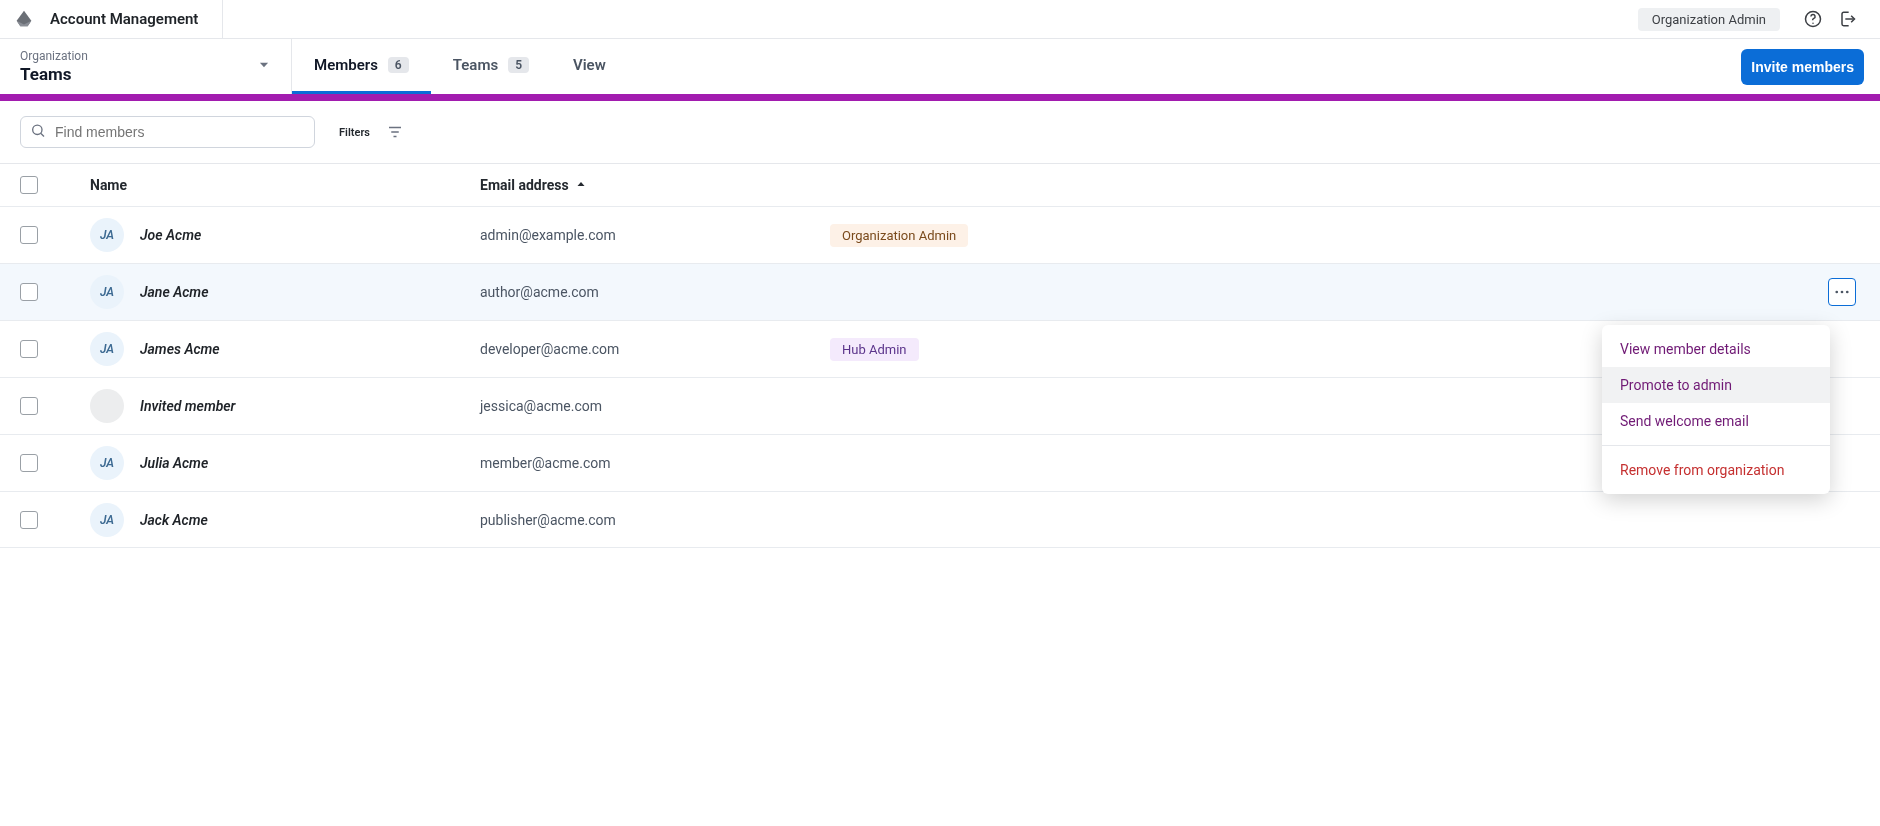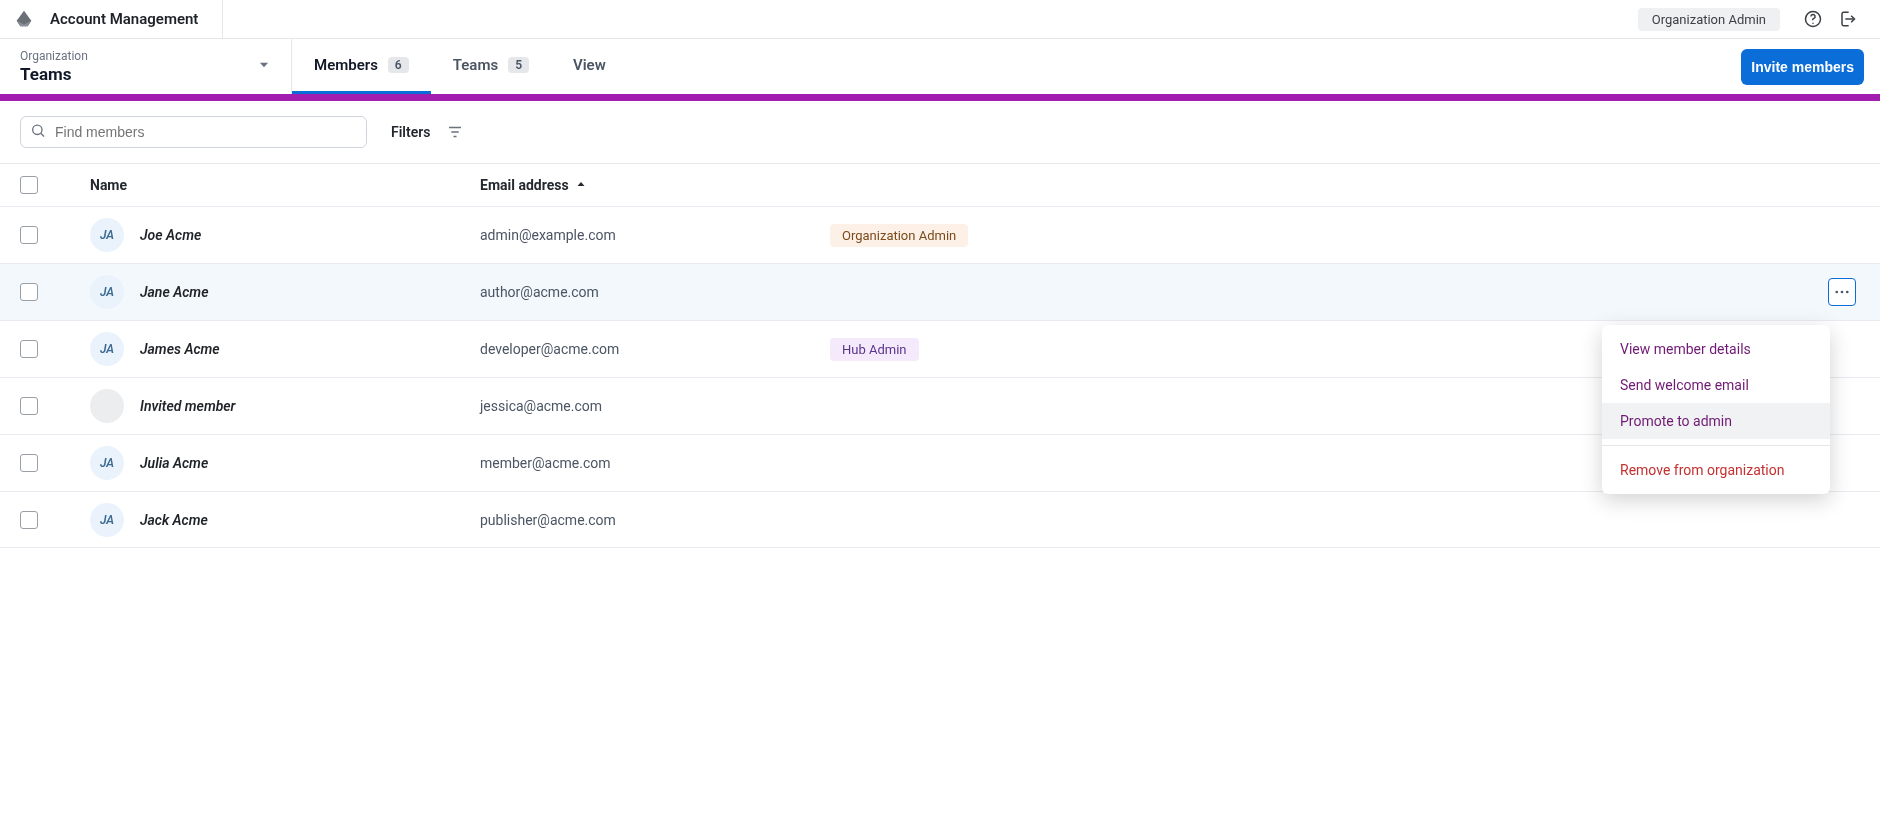--- a/index.html
+++ b/index.html
@@ -133,21 +133,21 @@
   .filter-bar {
     height: 63px;
     display: flex;
     align-items: center;
     padding: 0 20px;
     gap: 24px;
     border-bottom: 1px solid #e5e7eb;
   }
   .search-wrap {
     position: relative;
-    width: 347px;
+    width: 295px;
   }
   .search-wrap input {
     width: 100%;
     height: 32px;
     border: 1px solid #d0d5dd;
     border-radius: 6px;
     padding: 0 10px 0 34px;
     font-size: 14px;
     color: #111827;
     outline: none;
@@ -155,21 +155,21 @@
   .search-wrap .search-icon {
     position: absolute;
     left: 10px; top: 50%; transform: translateY(-50%);
     color: #6b7280;
   }
   .filters-btn {
     display: flex;
     align-items: center;
     gap: 16px;
     font-weight: 600;
-    font-size: 14px;
+    font-size: 11px;
     color: #24292f;
     cursor: pointer;
   }
   .filters-btn svg { color: #6b7280; }
 
   
   .table {
     width: 100%;
   }
   .thead, .trow {
@@ -460,17 +460,17 @@
       <span class="member-name">Jack Acme</span>
     </div>
     <div class="email">publisher@acme.com</div>
     <div></div>
     <div></div>
   </div>
 </div>
 
 <div class="context-menu">
   <div class="item">View member details</div>
+  <div class="item hover">Promote to admin</div>
   <div class="item">Send welcome email</div>
-  <div class="item hover">Promote to admin</div>
   <div class="divider"></div>
   <div class="item danger">Remove from organization</div>
 </div>
 
 </body></html>

